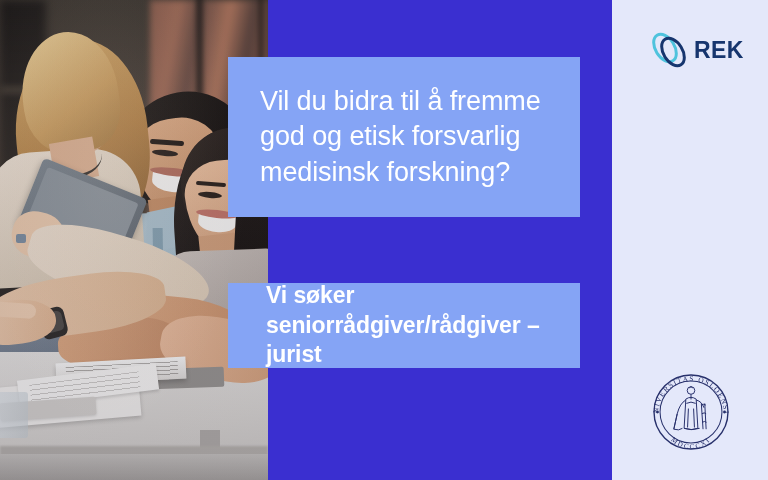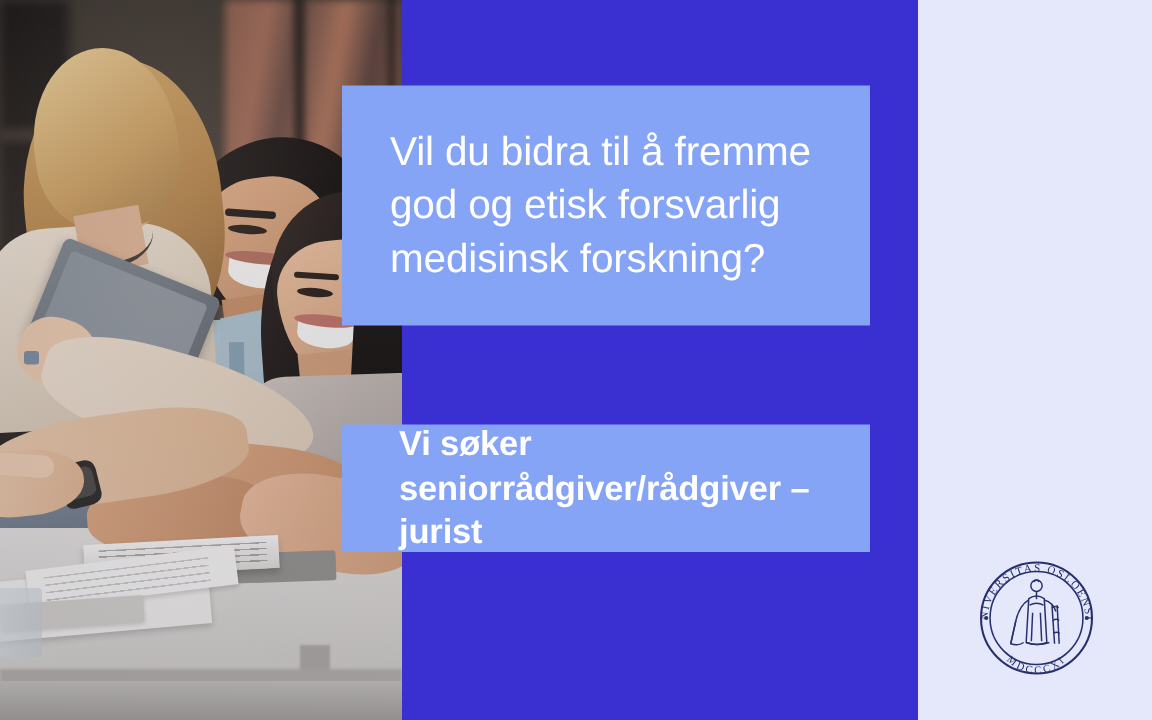--- a/index.html
+++ b/index.html
@@ -566,20 +566,27 @@
     <div class="ph w1-watch"></div>
     <div class="ph w1-watch-face"></div>
     <div class="ph w1-hand"></div>
     <div class="ph w1-finger"></div>
 
     <div class="ph photo-grade"></div>
   </div>
 
   <div id="side-panel"></div>
 
+  <div id="rek-logo">
+    <svg id="rek-mark" viewBox="0 0 42 44">
+      <ellipse cx="17" cy="20" rx="9.5" ry="15" transform="rotate(-32 17 20)" fill="none" stroke="#4fc3dd" stroke-width="3"></ellipse>
+      <ellipse cx="25" cy="24" rx="9.5" ry="15" transform="rotate(-32 25 24)" fill="none" stroke="#16356e" stroke-width="3"></ellipse>
+    </svg>
+    <div id="rek-word">REK</div>
+  </div>
 
   <svg id="uio-seal" viewBox="0 0 100 100">
     <defs>
       <path id="arcTop" d="M 12,52 A 38,38 0 0 1 88,52" fill="none"></path>
       <path id="arcBot" d="M 19,62 A 31,31 0 0 0 81,62" fill="none"></path>
     </defs>
     <circle cx="50" cy="50" r="43" fill="none" stroke="#27306b" stroke-width="1.6"></circle>
     <circle cx="50" cy="50" r="36" fill="none" stroke="#27306b" stroke-width="1.2"></circle>
     <circle cx="11" cy="50" r="1.6" fill="#27306b"></circle>
     <circle cx="89" cy="50" r="1.6" fill="#27306b"></circle>

